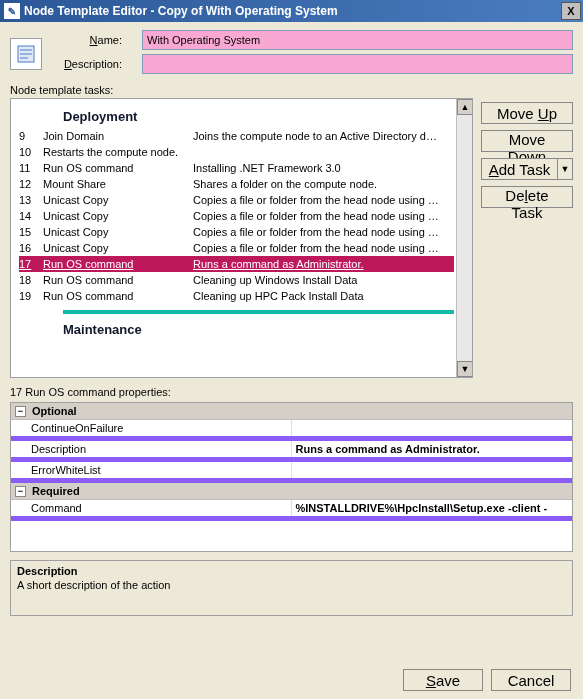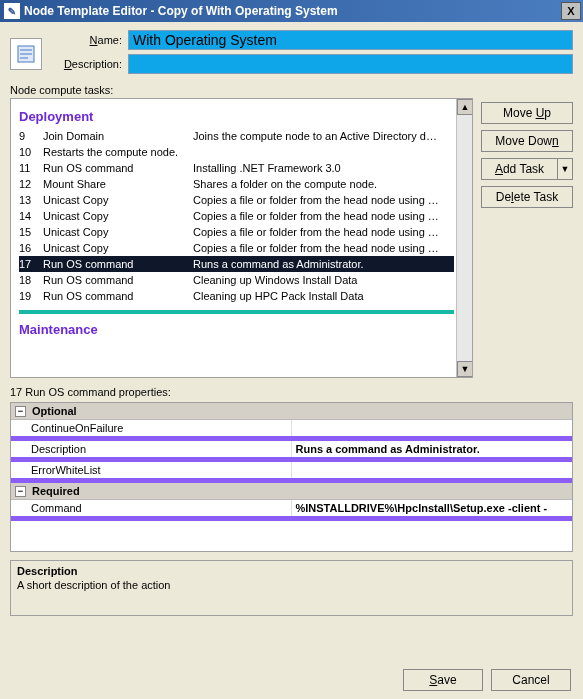--- a/index.html
+++ b/index.html
@@ -55,35 +55,36 @@
       border:1px solid #a0a0a0;
       background:#fff;
       margin-right: 16px;
       display:flex;align-items:center;justify-content:center;
     }
     .form-rows { flex:1; }
     .form-row {
       display:flex;
       align-items:center;
       margin-bottom:4px;
+      gap:14px;
     }
     .form-label {
       width: 70px;
       text-align:right;
       padding-right: 6px;
     }
     .form-label .ul { text-decoration: underline; }
     .form-input {
       flex:1;
       border:1px solid #7f9db9;
       height:20px;
       padding: 2px 4px;
       font-family:inherit;
-      font-size:14px;
-      background:#0ea5e9;
+      font-size:11px;
+      background:#f9a8d4;
     }
     .section-label { margin: 4px 0 2px 0; }
     .tasks-row {
       display:flex;
       gap:8px;
     }
     .tasks-list {
       flex:1;
       background:#fff;
       border:1px solid #a0a0a0;
@@ -101,48 +102,50 @@
     .sb-btn {
       width:16px;height:16px;background:#d4d0c8;border:1px solid #888;
       display:flex;align-items:center;justify-content:center;font-size:9px;
       cursor:pointer;
     }
     .tasks-inner { padding: 6px 18px 6px 8px; }
     .group-header {
       font-weight:bold;
       font-size:13px;
       padding: 4px 0;
-      color:#6d28d9;
+      color:#0f172a;
+      margin-left:44px;
     }
     .group-header.bottom { border-top:4px solid #14b8a6; margin-top:6px;padding-top:8px;}
     .task-row {
       display:flex;
       padding: 2px 0;
       cursor:pointer;
     }
     .task-row.selected {
-      background:#0f172a;
+      background:#be185d;
       color:#fff;
+      text-decoration:underline;
     }
     .col-num { width: 24px; }
     .col-name { width: 150px; }
     .col-desc { flex:1; white-space:nowrap; overflow:hidden; text-overflow:ellipsis;}
     .side-buttons {
       width: 92px;
       display:flex;
       flex-direction:column;
       gap:6px;
       padding-top:4px;
     }
     .btn {
       height:22px;
       border:1px solid #888;
       background:#ece9d8;
       font-family:inherit;
-      font-size:12px;
+      font-size:15px;
       cursor:pointer;
       padding: 0 6px;
       text-align:center;
     }
     .btn .ul { text-decoration: underline; }
     .btn-split {
       display:flex;
     }
     .btn-split .main { flex:1; border-right:none;}
     .btn-split .arrow { width:16px; border:1px solid #888; background:#ece9d8; display:flex;align-items:center;justify-content:center;cursor:pointer;font-size:9px;}
@@ -227,21 +230,21 @@
         <div class="form-label"><span class="ul">N</span><span>ame:</span></div>
         <input class="form-input" value="With Operating System" style="">
       </div>
       <div class="form-row">
         <div class="form-label"><span class="ul">D</span>escription:</div>
         <input class="form-input" value="" style="">
       </div>
     </div>
   </div>
 
-  <div class="section-label">Node compute tasks:</div>
+  <div class="section-label">Node template tasks:</div>
 
   <div class="tasks-row">
     <div class="tasks-list">
       <div class="tasks-inner">
         <div class="group-header">Deployment</div>
         <div id="task-rows">
             <div class="task-row">
               <div class="col-num">9</div>
               <div class="col-name">Join Domain</div>
               <div class="col-desc">Joins the compute node to an Active Directory d…</div>

